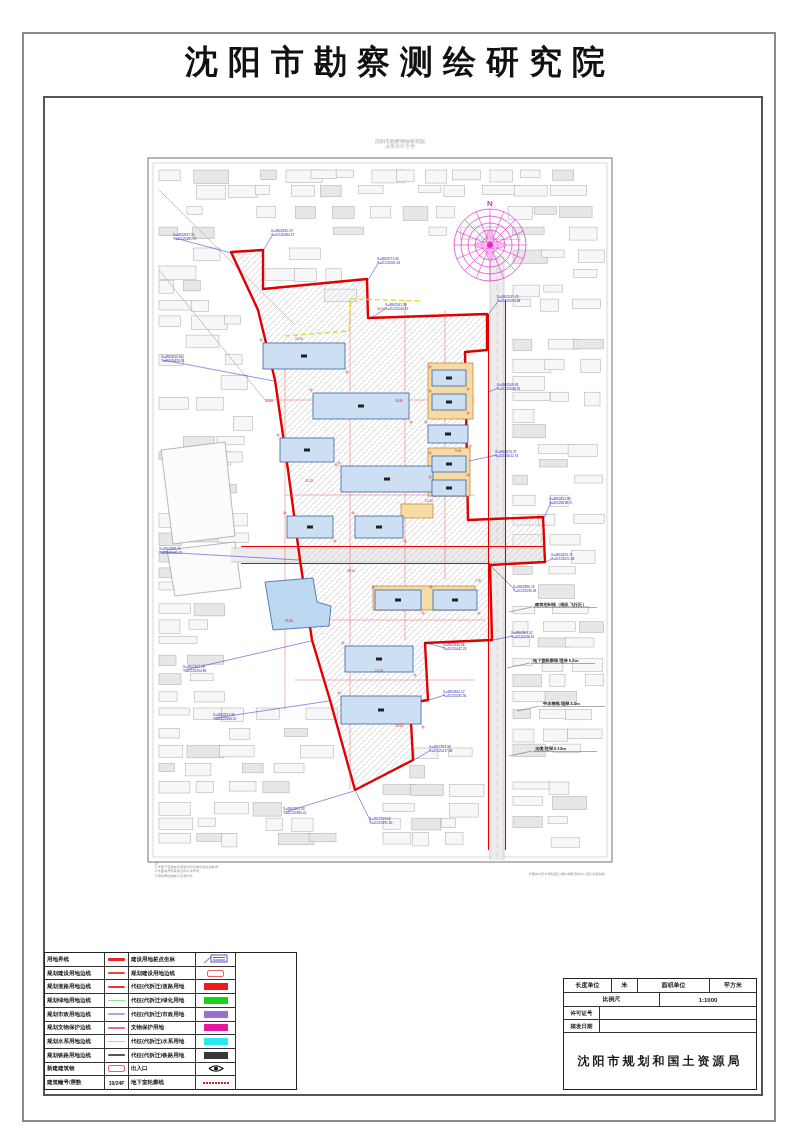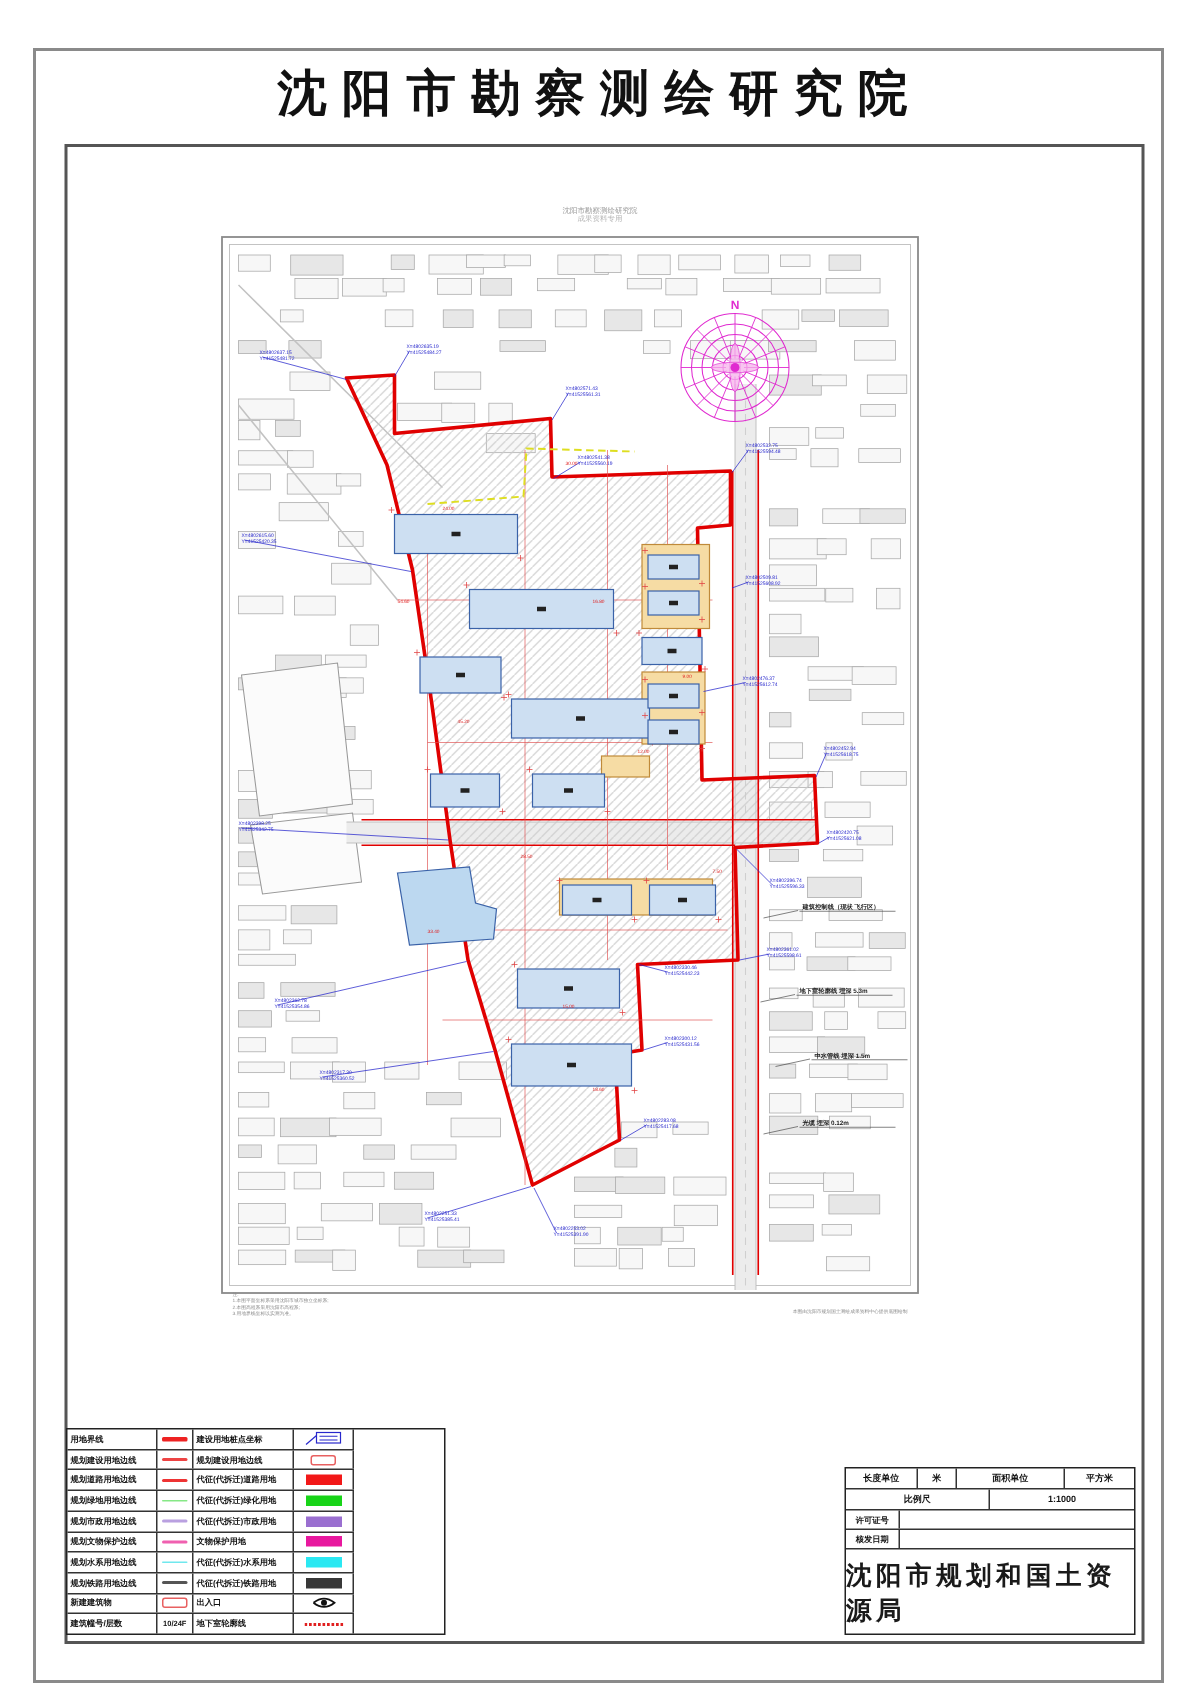--- a/index.html
+++ b/index.html
@@ -39,21 +39,21 @@
     background-image:linear-gradient(90deg,#e02020 62%,transparent 62%);
     background-size:3px 2px;background-repeat:repeat-x;}
   
   .tblock{position:absolute;left:563px;top:978px;width:194px;height:112px;
     border:1.4px solid #222;box-sizing:border-box;background:#fff;font-weight:700;}
   .trow{display:flex;border-bottom:1px solid #333;box-sizing:border-box;}
   .tcell{display:flex;align-items:center;justify-content:center;border-right:1px solid #333;
     box-sizing:border-box;font-size:6px;color:#111;overflow:hidden;}
   .tcell:last-child{border-right:none;}
   .agency{height:57px;display:flex;align-items:center;justify-content:center;
-    font-family:Liberation Serif, serif;font-size:17px;font-weight:700;
+    font-family:Liberation Serif, serif;font-size:12px;font-weight:700;
     letter-spacing:3px;color:#1a1a1a;}
 </style>
 </head>
 <body>
 
 <div class="outer-frame"></div>
 <div class="page-title">沈阳市勘察测绘研究院</div>
 <div class="inner-frame"></div>
 
 <div class="map-stamp">

